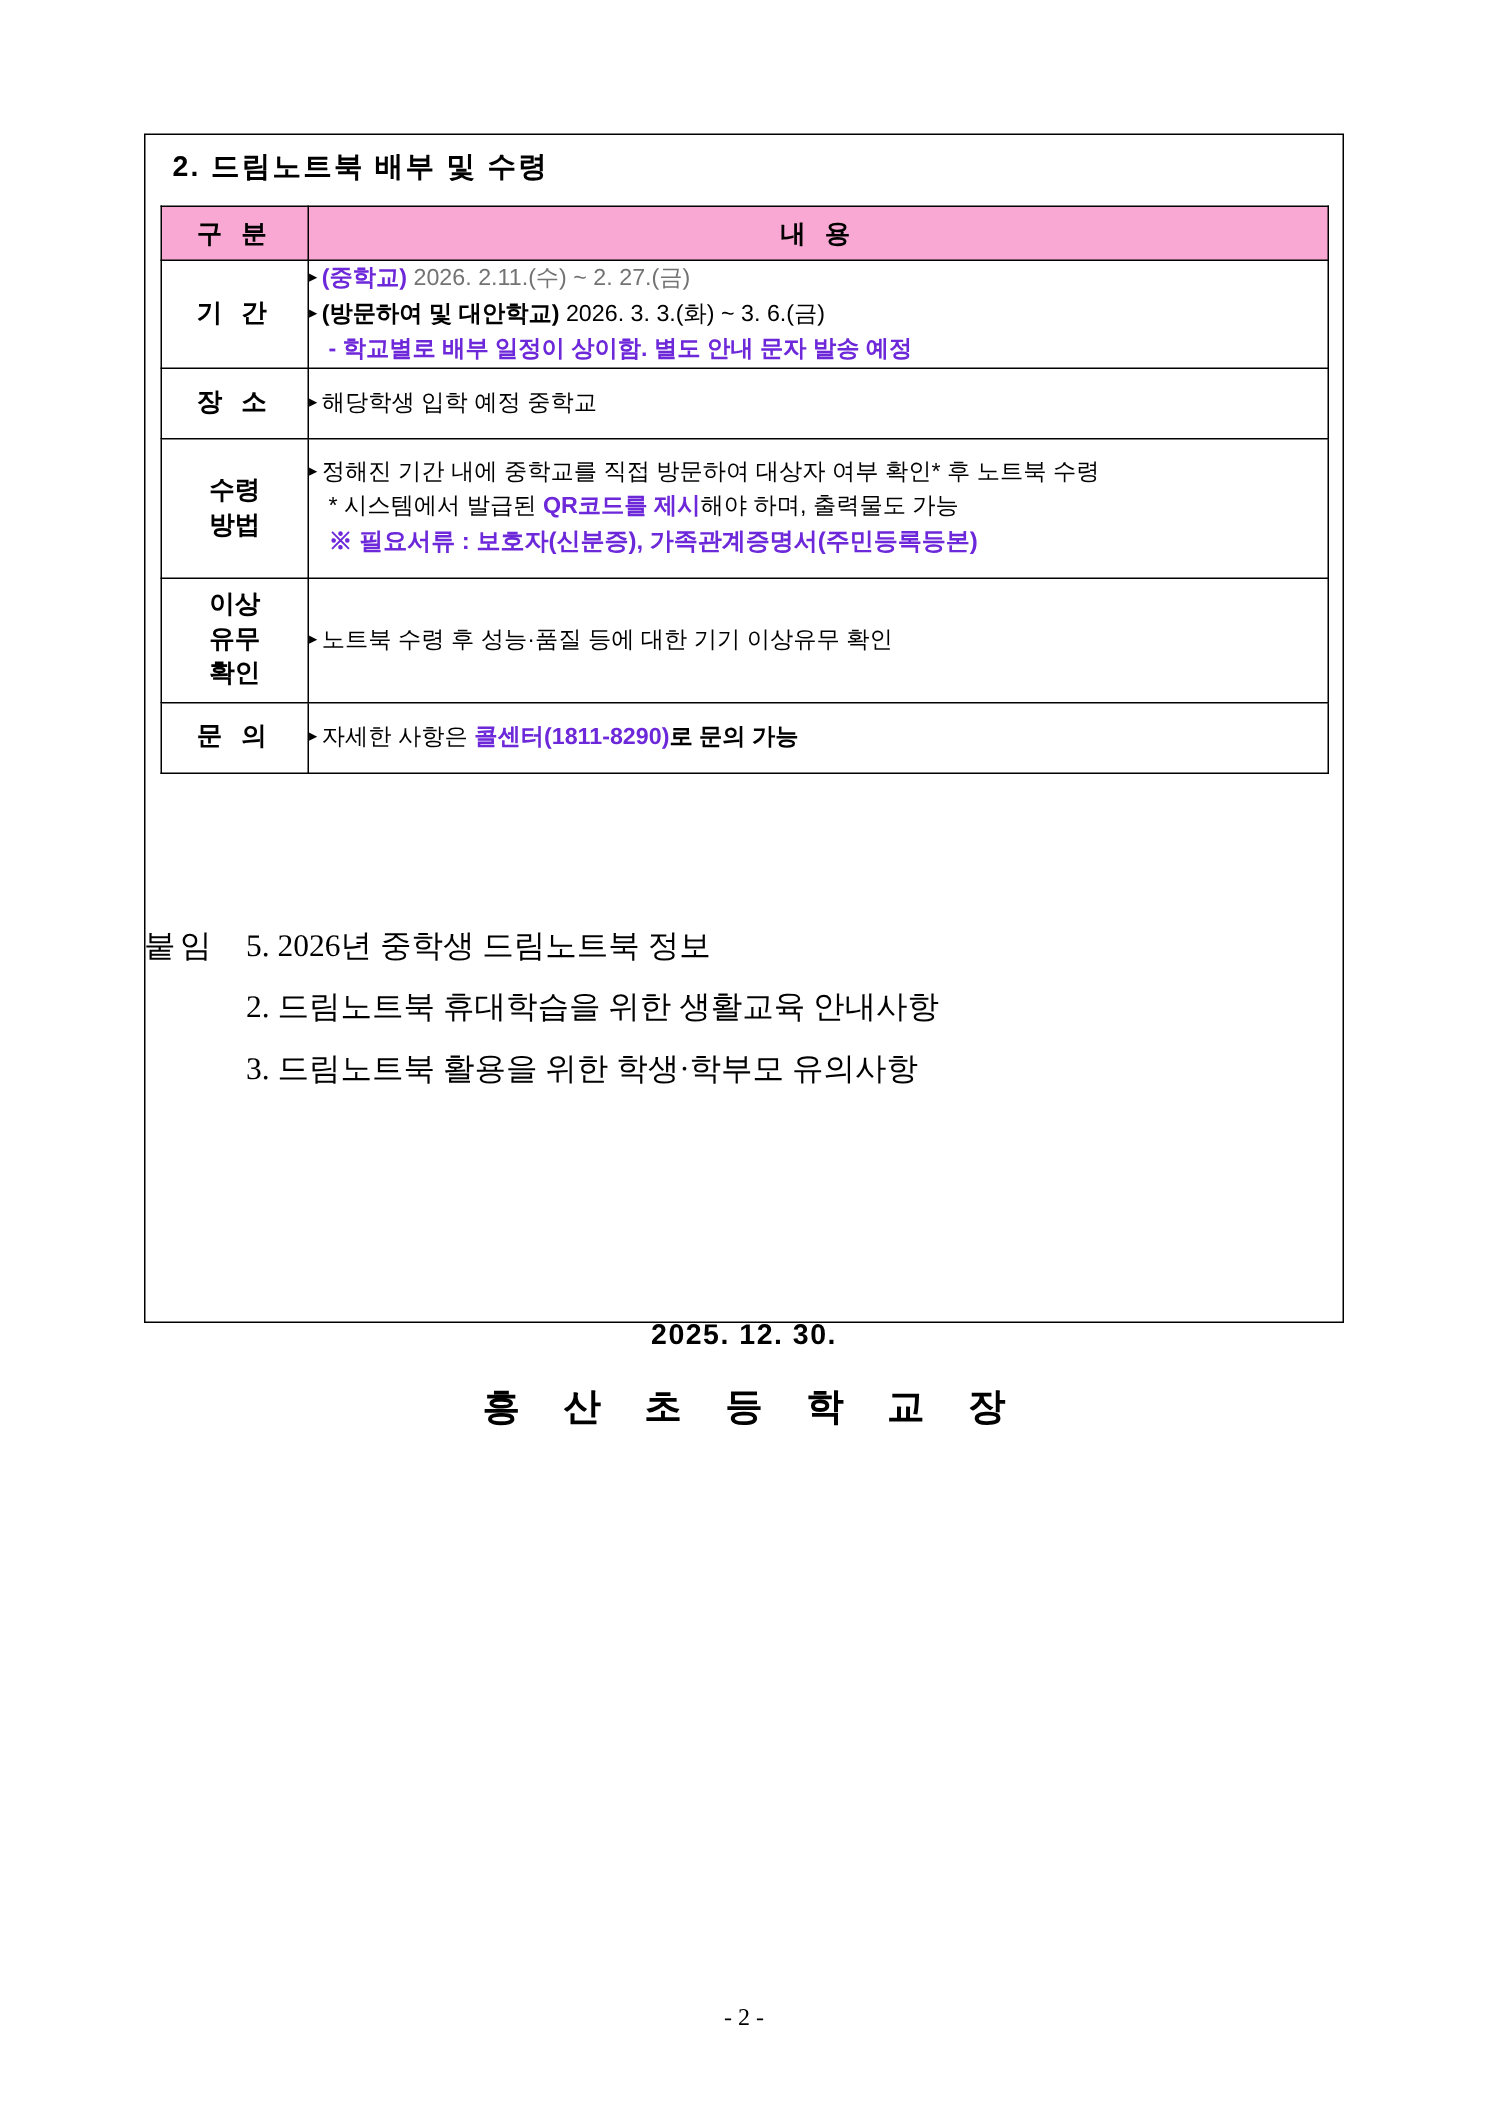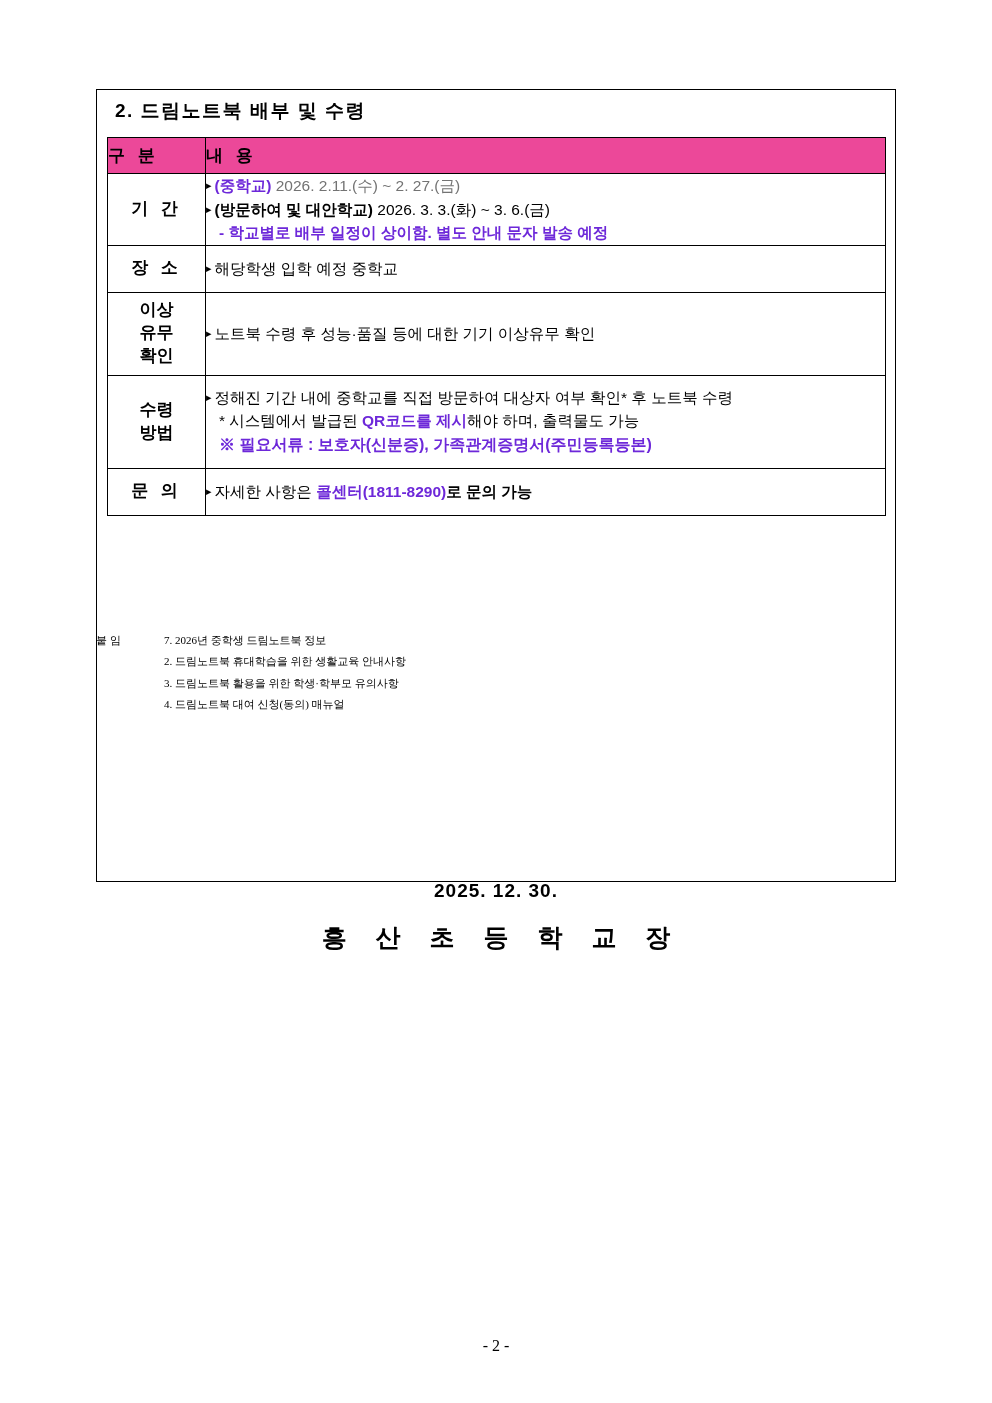--- a/index.html
+++ b/index.html
@@ -54,22 +54,22 @@
     table-layout: fixed;
   }
   table.main-table td, table.main-table th {
     border: 1px solid #000;
     vertical-align: middle;
     padding: 0;
   }
   .col-label { width: 98px; }
 
   .hdr {
-    background: #ec4899;
-    text-align: left;
+    background: #f9a8d4;
+    text-align: center;
     font-weight: bold;
     font-size: 17px;
     letter-spacing: 4px;
     height: 35px;
   }
   .lbl {
     text-align: center;
     font-weight: bold;
     font-size: 17px;
     letter-spacing: 4px;
@@ -94,23 +94,22 @@
   .blue { color: #737373; }
   .blue-b { color: #6d28d9; font-weight: bold; }
   .bold { font-weight: bold; }
 
   
   .attach {
     position: absolute;
     left: 96px;
     top: 610px;
     font-family: "Liberation Serif", serif;
-    font-size: 11px;
+    font-size: 21px;
     line-height: 1.95;
-    margin-top: 20px;
   }
   .attach .atitle {
     position: absolute;
     left: 0;
     top: 0;
     letter-spacing: 3px;
     white-space: nowrap;
   }
   .attach ol {
     margin: 0;
@@ -179,59 +178,58 @@
 
         <tr>
           <td class="lbl">장  소</td>
           <td class="cell-body" style="height:46px">
             <span class="ln bullet">해당학생 입학 예정 중학교</span>
           </td>
         </tr>
 
         <tr>
           <td class="lbl tight">
-            <span>이상</span><br>
-            <span>유무</span><br>
-            <span>확인</span>
-          </td>
-          <td class="cell-body" style="height:82px">
-            <span class="ln bullet">노트북 수령 후 성능·품질 등에 대한 기기 이상유무 확인</span>
-          </td>
-        </tr>
-
-        <tr>
-          <td class="lbl tight">
             <span>수령</span><br>
             <span>방법</span>
           </td>
           <td class="cell-body" style="height:92px">
             <span class="ln bullet">정해진 기간 내에 중학교를 직접 방문하여 대상자 여부 확인* 후 노트북 수령</span>
             <span class="ln indent"><span>* 시스템에서 발급된 </span><span class="blue-b">QR코드를 제시</span><span>해야 하며, 출력물도 가능</span></span>
             <span class="ln indent blue-b" style="font-size:16px">※ 필요서류 : 보호자(신분증), 가족관계증명서(주민등록등본)</span>
           </td>
         </tr>
 
         <tr>
+          <td class="lbl tight">
+            <span>이상</span><br>
+            <span>유무</span><br>
+            <span>확인</span>
+          </td>
+          <td class="cell-body" style="height:82px">
+            <span class="ln bullet">노트북 수령 후 성능·품질 등에 대한 기기 이상유무 확인</span>
+          </td>
+        </tr>
+
+        <tr>
           <td class="lbl">문  의</td>
           <td class="cell-body" style="height:46px">
             <span class="ln bullet"><span>자세한 사항은 </span><span class="blue-b">콜센터(1811-8290)</span><span class="bold">로 문의 가능</span></span>
           </td>
         </tr>
       </tbody>
     </table>
 
     <div class="date-line">2025. 12. 30.</div>
     <div class="school-line">흥 산 초 등 학 교 장</div>
   </div>
 
   <div class="attach">
     <span class="atitle">붙임</span>
     <ol>
-      <li>7. 2026년 중학생 드림노트북 정보</li>
+      <li>5. 2026년 중학생 드림노트북 정보</li>
       <li>2. 드림노트북 휴대학습을 위한 생활교육 안내사항</li>
       <li>3. 드림노트북 활용을 위한 학생·학부모 유의사항</li>
-      <li>4. 드림노트북 대여 신청(동의) 매뉴얼</li>
     </ol>
   </div>
 
   <div class="page-number">- 2 -</div>
 
 </div>
 
 </body></html>

